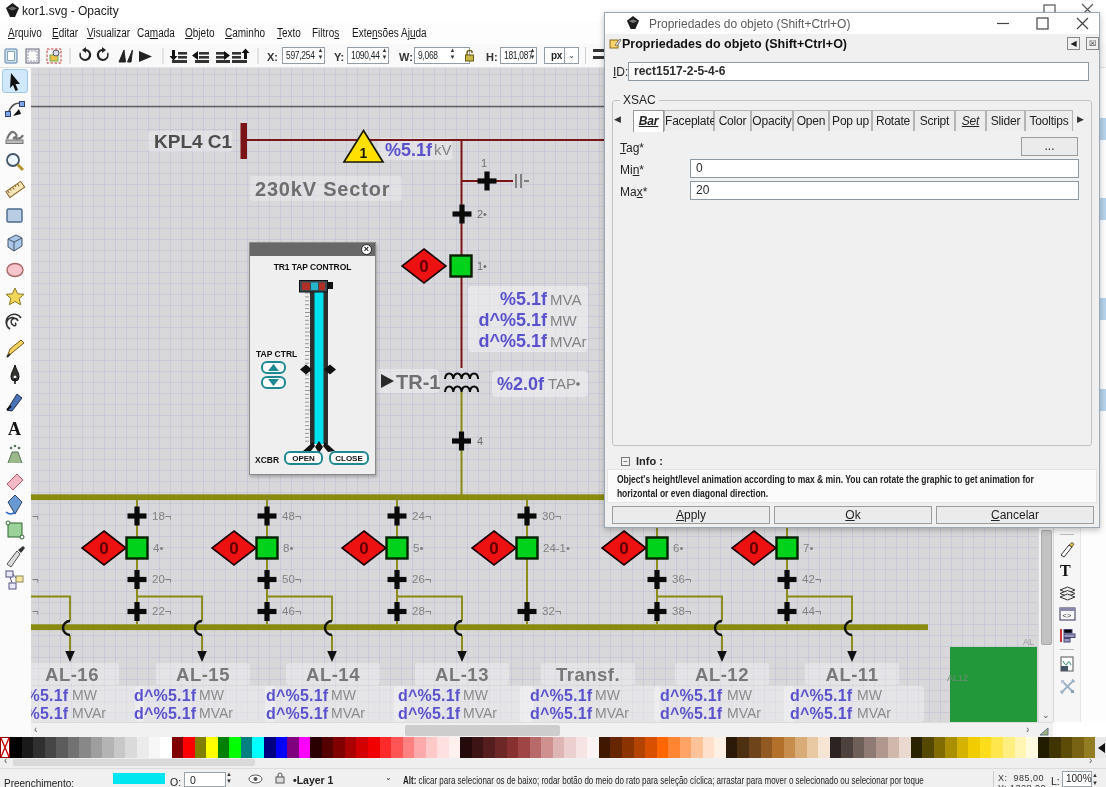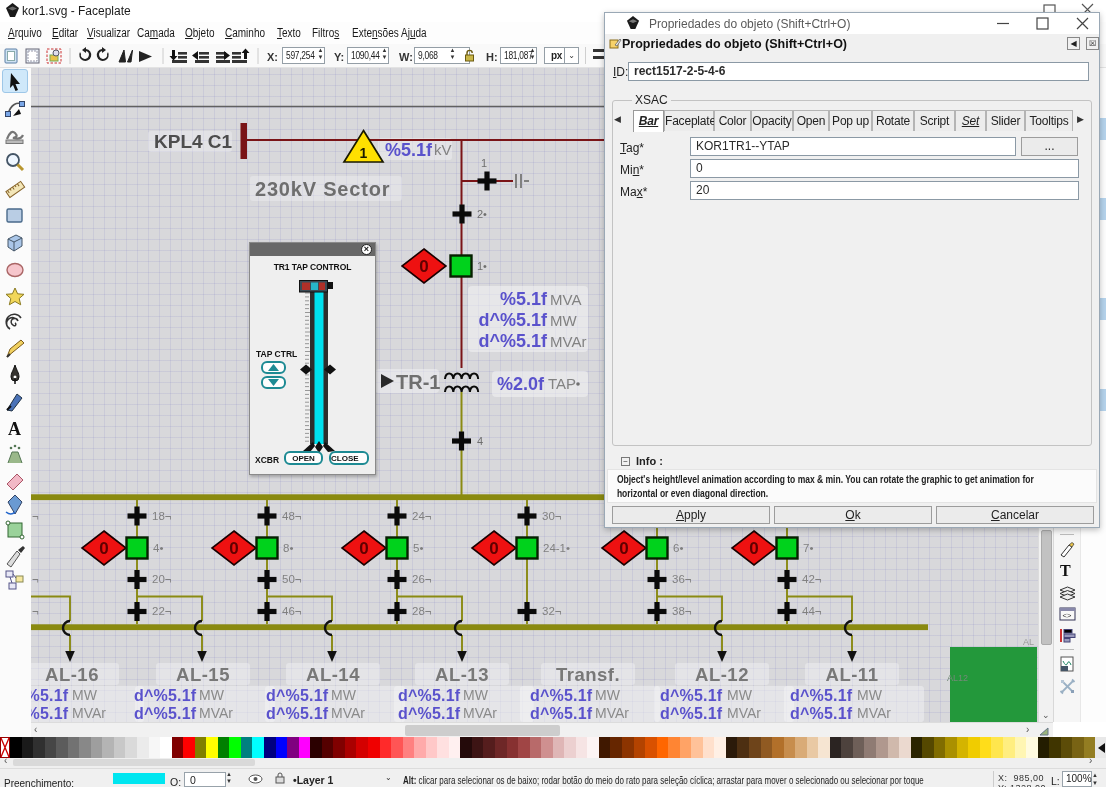--- a/index.html
+++ b/index.html
@@ -50,21 +50,21 @@
 u{text-decoration:underline}
 .spin b{display:inline-block;font-weight:normal;transform:scaleX(.84);transform-origin:0 50%;white-space:nowrap}
 </style></head>
 <body>
 
 <div class="ab" id="titlebar">
   <svg class="ab" style="left:5px;top:3px" width="15" height="15" viewBox="0 0 15 15">
       <path d="M7.5 0 L14 5 L10 14 L5 14 L1 5 Z" fill="#1a1a1a"></path>
       <path d="M3 5.5 L7.5 7.5 L12 5.5 L7.5 3.5 Z" fill="#666"></path>
     </svg>
-  <span class="t ab">kor1.svg - Faceplate</span>
+  <span class="t ab">kor1.svg - Opacity</span>
   <svg class="ab" style="left:1030px;top:0" width="76px" height="12" viewBox="0 0 76 12" stroke="#555" stroke-width="1.2" fill="none">
     <rect x="14" y="5" width="11" height="10"></rect>
     <path d="M52,4 l11,11 M63,4 l-11,11"></path>
   </svg>
 </div>
 
 <div class="ab" id="menubar">
   <span style="left:8px"><u>A</u>rquivo</span>
   <span style="left:52px"><u>E</u>ditar</span>
   <span style="left:87px"><u>V</u>isualizar</span>
@@ -513,21 +513,21 @@
           <polygon points="10.5,1 16,8 5,8" fill="#1d8a93"></polygon>
         </svg>
       </div>
     <div class="tealbtn" style="left:11px;top:133px;width:25px;height:13px">
       <svg width="21" height="9" viewBox="0 0 21 9">
           <polygon points="10.5,8 16,1 5,1" fill="#1d8a93"></polygon>
         </svg>
       </div>
     <div class="ab" style="left:5px;top:212px;font-size:8.5px;font-weight:bold;color:#111">XCBR</div>
     <div class="tealbtn" style="left:34px;top:208px;width:39px;height:14px;font-size:8px;font-weight:bold;color:#111;text-align:center;line-height:11px">OPEN</div>
-    <div class="tealbtn" style="left:79px;top:208px;width:40px;height:14px;font-size:8px;font-weight:bold;color:#111;line-height:11px">CLOSE</div>
+    <div class="tealbtn" style="left:79px;top:208px;width:40px;height:14px;font-size:8px;font-weight:bold;color:#111;text-align:center;line-height:11px">CLOSE</div>
   </div>
 </div>
 
 <div class="ab" id="vscroll">
   <div class="ab" style="left:2px;top:462px;width:11px;height:115px;background:#c2c2c2;border:1px solid #aaa;border-radius:2px"></div>
   <span class="ab" style="left:3px;top:642px;font-size:9px;color:#555">⌄</span>
 </div>
 <div class="ab" id="cmdbar">
   <div class="ab" style="left:6px;top:466px;width:14px;height:1px;background:#bbb"></div>
   <svg class="ab" style="left:5px;top:474px" width="17" height="17" viewBox="0 0 17 17">
@@ -642,40 +642,39 @@
         <rect x="1" y="3" width="8" height="8" fill="#f7d26a" stroke="#8a6d1a"></rect>
         <path d="M6 8 L11 2 L12 3 L8 9 Z" fill="#e8e8e8" stroke="#555" stroke-width=".7"></path>
       </svg>
     <span class="ab" style="left:17px;top:3px;font-size:12.5px;font-weight:bold;color:#111">Propriedades do objeto (Shift+Ctrl+O)</span>
     <span class="ab" style="left:462px;top:3px;width:13px;height:13px;border:1px solid #888;font-size:8px;text-align:center;line-height:12px;color:#222">◀</span>
     <span class="ab" style="left:481px;top:3px;width:13px;height:13px;border:1px solid #888;font-size:8px;text-align:center;line-height:12px;color:#222">☒</span>
   </div>
   <span class="ab" style="left:8px;top:52px;font-size:12px;color:#222"><u>I</u>D:</span>
   <div class="fld" style="left:23px;top:49px;width:461px;height:19px;font-weight:600">rect1517-2-5-4-6</div>
   <fieldset class="ab" style="left:7px;top:80px;width:480px;height:353px;border:1px solid #c3c3c3;border-radius:3px">
-    <legend style="margin-left:19px;padding:0 3px;font-size:12px;color:#222">XSAC</legend>
+    <legend style="margin-left:7px;padding:0 3px;font-size:12px;color:#222">XSAC</legend>
   </fieldset>
 
   <div class="ab" style="left:0;top:97px;width:494px;height:21px">
     <span class="ab" style="left:9px;top:4px;font-size:9px;color:#333">◀</span>
     <span class="tab" style="left:28px;width:31px;background:#fff;border-color:#999;font-style:italic;font-weight:bold;height:22px"><u>Bar</u></span>
     <span class="tab" style="left:59px;width:50px">Faceplate</span>
     <span class="tab" style="left:109px;width:37px">Color</span>
     <span class="tab" style="left:146px;width:42px">Opacity</span>
     <span class="tab" style="left:188px;width:36px">Open</span>
     <span class="tab" style="left:224px;width:43px">Pop up</span>
     <span class="tab" style="left:267px;width:42px">Rotate</span>
     <span class="tab" style="left:309px;width:41px">Script</span>
     <span class="tab" style="left:350px;width:31px;font-style:italic"><u>Set</u></span>
     <span class="tab" style="left:381px;width:39px">Slider</span>
     <span class="tab" style="left:420px;width:48px">Tooltips</span>
     <span class="ab" style="left:472px;top:4px;font-size:9px;color:#333">▶</span>
   </div>
   <span class="ab" style="left:15px;top:128px;font-size:12px;color:#222"><u>T</u>ag*</span>
-  <div class="fld" style="left:85px;top:124px;width:326px;height:19px">KOR1TR1--YTAP</div>
   <div class="dbtn" style="left:416px;top:124px;height:19px;width:57px;line-height:17px">...</div>
   <span class="ab" style="left:15px;top:150px;font-size:12px;color:#222">Mi<u>n</u>*</span>
   <div class="fld" style="left:85px;top:146px;width:389px;height:19px">0</div>
   <span class="ab" style="left:15px;top:172px;font-size:12px;color:#222">Ma<u>x</u>*</span>
   <div class="fld" style="left:85px;top:168px;width:389px;height:19px">20</div>
 
   <span class="ab" style="left:16px;top:444px;width:9px;height:9px;border:1px solid #777;line-height:7px;font-size:8px;text-align:center;color:#333">−</span>
   <span class="ab" style="left:31px;top:442px;font-size:11px;font-weight:600;color:#222">Info :</span>
   <div class="ab" style="left:2px;top:456px;width:490px;height:34px;background:#fbfbfb;border:1px solid #e4e4e4;overflow:hidden"><span style="display:inline-block;font-size:11.5px;font-weight:600;color:#222;padding:2px 0 0 12px;line-height:14px;white-space:nowrap;transform:scaleX(.74);transform-origin:0 0">Object's height/level animation according to max &amp; min. You can rotate the graphic to get animation for<br>horizontal or even diagonal direction.</span></div>
   <div class="dbtn" style="left:7px;top:493px;width:158px"><u>A</u>pply</div>

